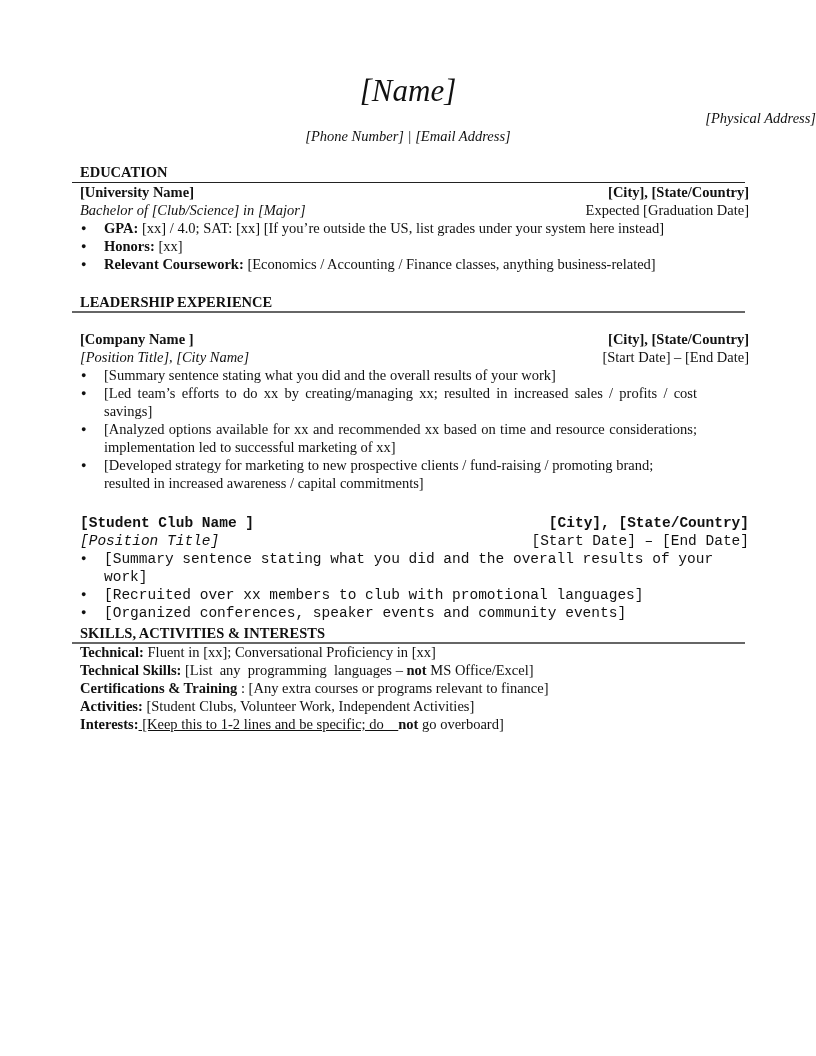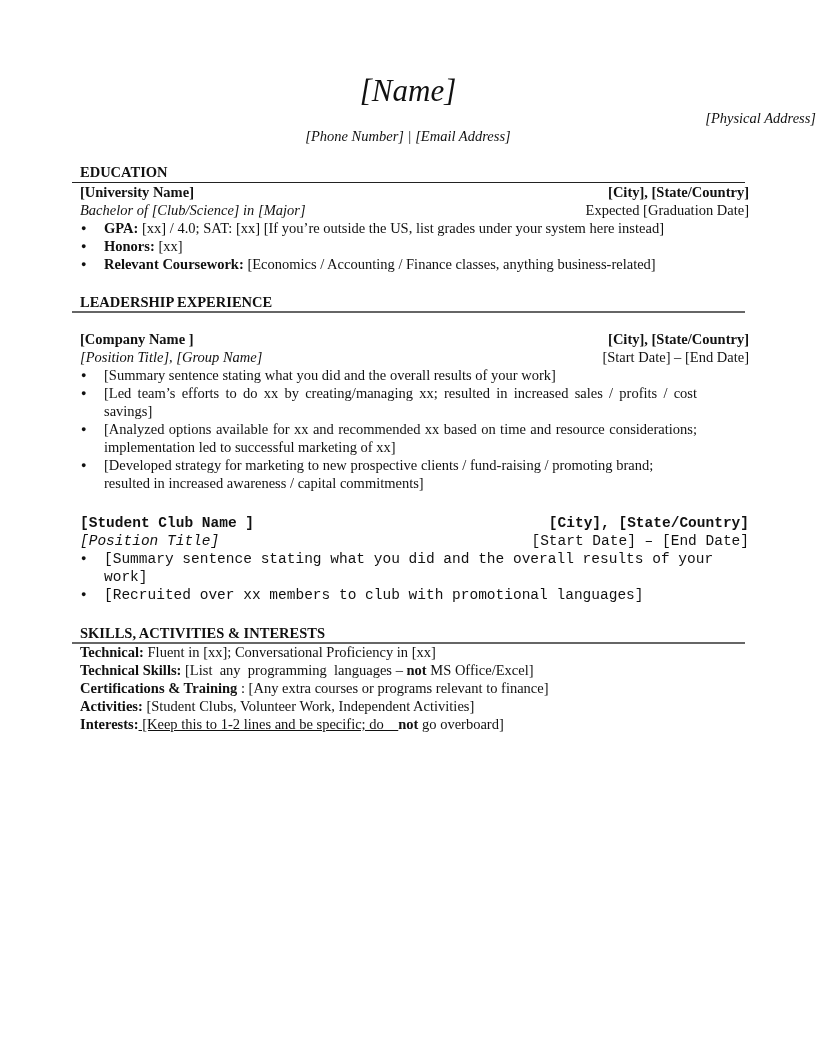--- a/index.html
+++ b/index.html
@@ -48,21 +48,21 @@
 
 <div class="abs sec-title" style="top:293px;">LEADERSHIP EXPERIENCE</div>
 <div class="rule grey" style="top:311px;"></div>
 
 <div class="abs" style="top:330px;">
   <div class="row">
     <span class="b">[Company Name ]</span>
     <span class="b">[City], [State/Country]</span>
   </div>
   <div class="row">
-    <span class="i">[Position Title], [Group Name]</span>
+    <span class="i">[Position Title], [City Name]</span>
     <span>[Start  Date] – [End Date]</span>
   </div>
   <ul class="bullets" style="width:617px;">
     <li class="just">[Summary sentence stating what you did and the overall results of your work]</li>
     <li class="just">[Led team’s efforts to do xx by creating/managing xx; resulted in increased sales / profits / cost savings]</li>
     <li class="just">[Analyzed options available for xx and recommended xx based on time and resource considerations; implementation led to successful marketing of xx]</li>
     <li>[Developed strategy for marketing to new prospective clients / fund-raising / promoting brand; resulted in increased awareness / capital commitments]</li>
   </ul>
 </div>
 
@@ -71,20 +71,21 @@
     <span class="b">[Student Club Name  ]</span>
     <span class="b">[City], [State/Country]</span>
   </div>
   <div class="row">
     <span class="i">[Position Title]</span>
     <span>[Start  Date] – [End Date]</span>
   </div>
   <ul class="bullets">
     <li>[Summary sentence stating what you did and the overall results of your work]</li>
     <li>[Recruited over xx members to club with promotional languages]</li>
+    <li>[Organized conferences, speaker events and community events]</li>
   </ul>
 </div>
 
 <div class="abs sec-title" style="top:624px;">SKILLS, ACTIVITIES &amp; INTERESTS</div>
 <div class="rule grey" style="top:642px;"></div>
 <div class="abs" style="top:643px;">
   <div><span class="b">Technical:</span><span> Fluent in [xx]; Conversational Proficiency in [xx]</span></div>
   <div><span class="b">Technical Skills:</span><span style="white-space:pre;"> [List  any  programming  languages – </span><span class="b">not</span><span> MS Office/Excel]</span></div>
   <div><span class="b">Certifications &amp; Training</span><span> : [Any extra courses or programs relevant to finance]</span></div>
   <div><span class="b">Activities:</span><span> [Student Clubs, Volunteer Work, Independent Activities]</span></div>

